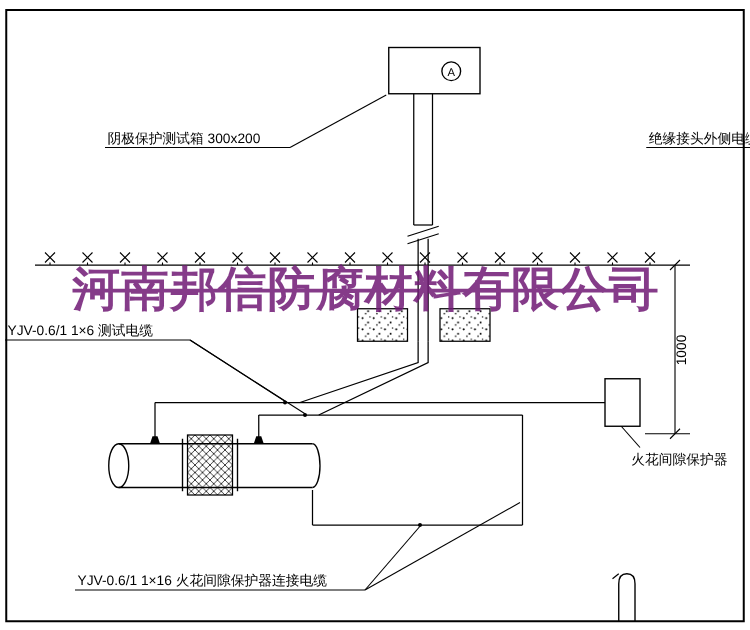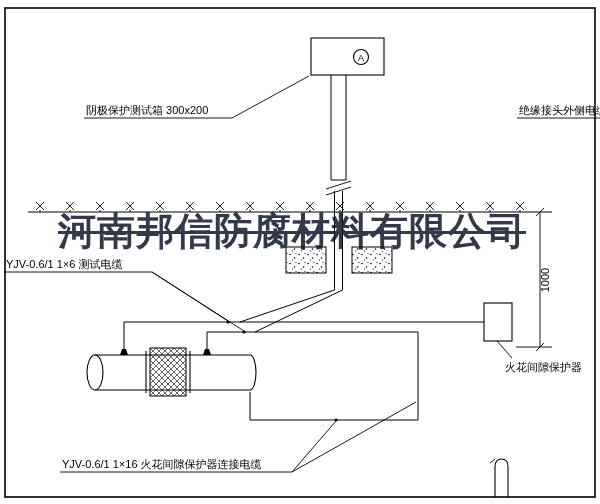--- a/index.html
+++ b/index.html
@@ -6,21 +6,21 @@
   #page{position:relative;width:600px;height:504px;background:#ffffff;overflow:hidden;
         font-family:"Liberation Sans",sans-serif;}
   #draw{position:absolute;left:0;top:0;}
   svg text{font-family:"Liberation Sans",sans-serif;fill:#000;}
   .lbl{font-size:11px;}
   .dim{font-size:11px;}
   .amp{font-size:9px;}
   .watermark{
     position:absolute;left:58px;top:206px;
     font-family:"Liberation Serif",serif;
-    font-size:38px;font-weight:bold;color:#0f172a;opacity:.85;
+    font-size:38px;font-weight:bold;color:#701a75;opacity:.85;
     text-decoration:line-through;white-space:nowrap;letter-spacing:1px;
     pointer-events:none;
   }
 </style>
 </head>
 <body>
 
 <div id="page">
 
   <svg id="draw" width="600" height="504" viewBox="0 0 600 504">

